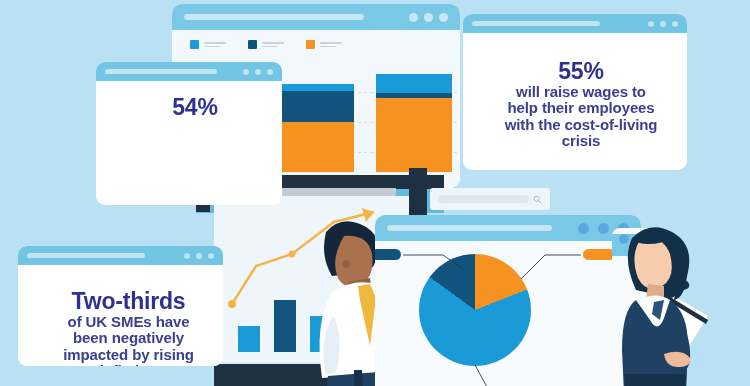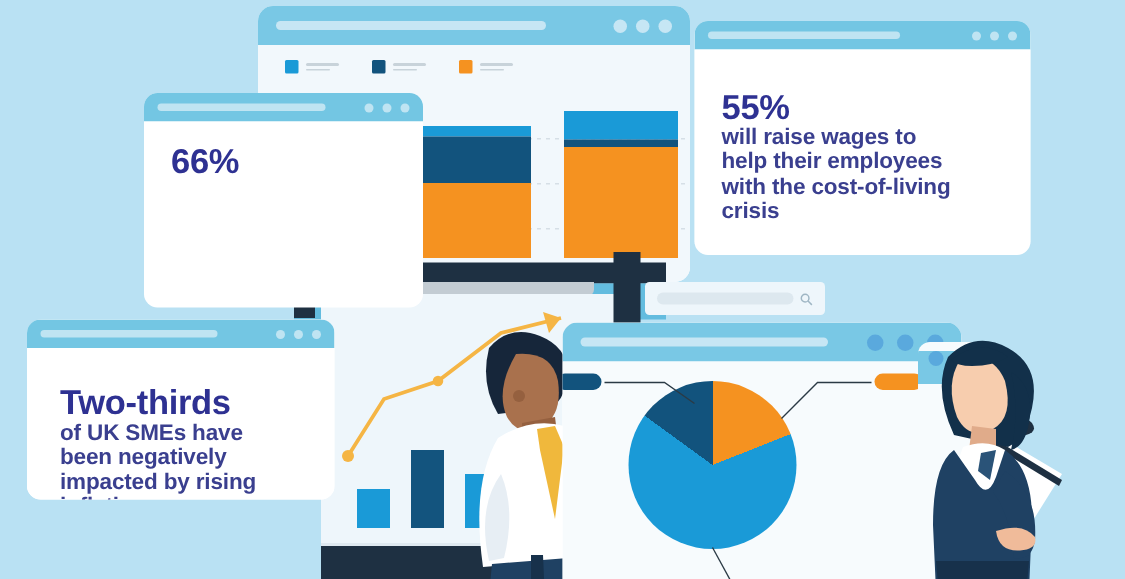--- a/index.html
+++ b/index.html
@@ -14,21 +14,21 @@
   
   .win{position:absolute;border-radius:9px;overflow:hidden;background:#ffffff;}
   .win-bar{height:19px;background:#73c6e3;display:flex;align-items:center;
            padding:0 9px;box-sizing:border-box;}
   .url-pill{height:5px;border-radius:3px;background:#bfe4f2;flex:0 0 auto;}
   .dots{margin-left:auto;display:flex;gap:6px;align-items:center;}
   .dot{width:6px;height:6px;border-radius:50%;background:#bfe4f2;}
   .win-body{background:#ffffff;}
 
   
-  .stat{padding:14px 6px 14px 18px;box-sizing:border-box;}
+  .stat{padding:14px 6px 14px 18px;box-sizing:border-box;text-align:center;}
   .stat .big{
     font-size:23px;font-weight:bold;color:#2e3192;line-height:1.05;
     letter-spacing:-0.2px;margin:0 0 1px 0;
   }
   .stat .sub{
     font-size:15px;color:#3a3f8f;line-height:1.08;letter-spacing:-0.1px;
     margin:0;white-space:pre-line;font-weight:bold;
   }
 
   
@@ -94,21 +94,21 @@
                 background:#eef6fb;border-radius:3px;display:flex;align-items:center;
                 padding:0 8px;box-sizing:border-box;}
   #searchsliver .sf{flex:1;height:8px;border-radius:4px;background:#dde8ef;}
   #darkpost{position:absolute;left:409px;top:168px;width:18px;height:48px;background:#1e3042;}
 
   
   #card66{left:96px;top:62px;width:186px;height:143px;box-shadow:0 0 0 0 rgba(0,0,0,0);}
   #card66 .url-pill{width:112px;}
   #card55{left:463px;top:14px;width:224px;height:156px;}
   #card55 .url-pill{width:128px;}
-  #card23{left:18px;top:213px;width:205px;height:120px;}
+  #card23{left:18px;top:246px;width:205px;height:120px;}
   #card23 .url-pill{width:118px;}
 
   svg{display:block;}
 </style>
 </head>
 <body>
 
 <div class="stage">
 
   <div class="win" id="dash">
@@ -294,21 +294,21 @@
   <div class="win" id="card66">
     <div class="win-bar">
       <div class="url-pill"></div>
       <div class="dots">
         <span class="dot"></span>
         <span class="dot"></span>
         <span class="dot"></span>
       </div>
     </div>
     <div class="win-body stat">
-      <p class="big">66%</p>
+      <p class="big">54%</p>
     </div>
   </div>
 
   <div class="win" id="card55">
     <div class="win-bar">
       <div class="url-pill"></div>
       <div class="dots">
         <span class="dot"></span>
         <span class="dot"></span>
         <span class="dot"></span>

